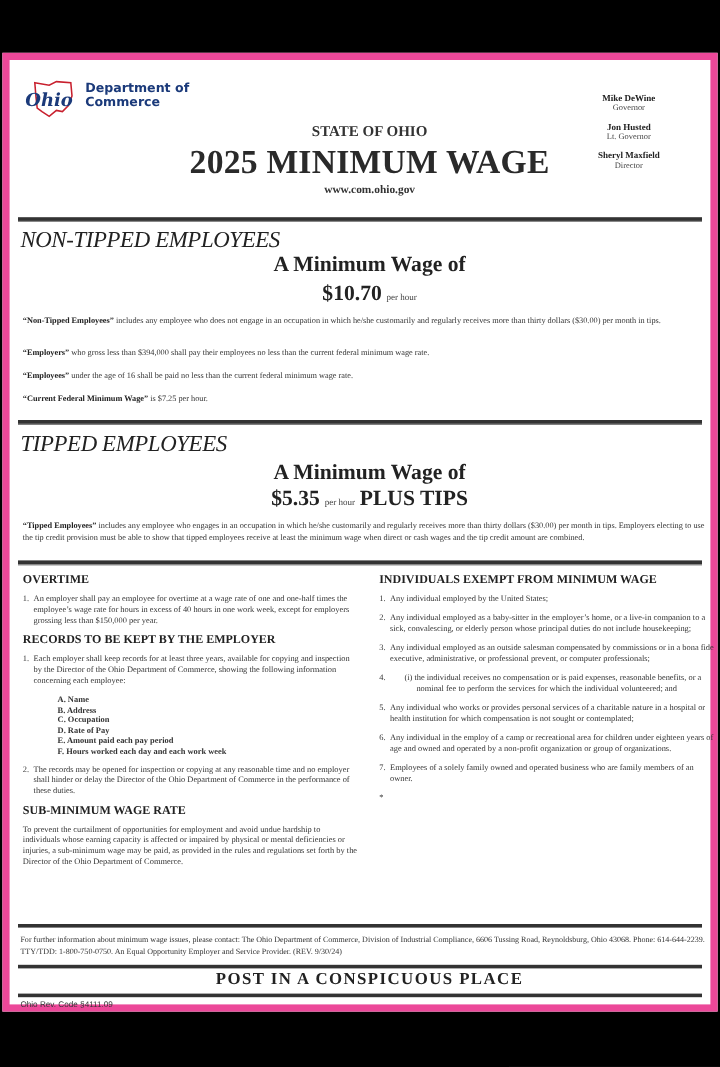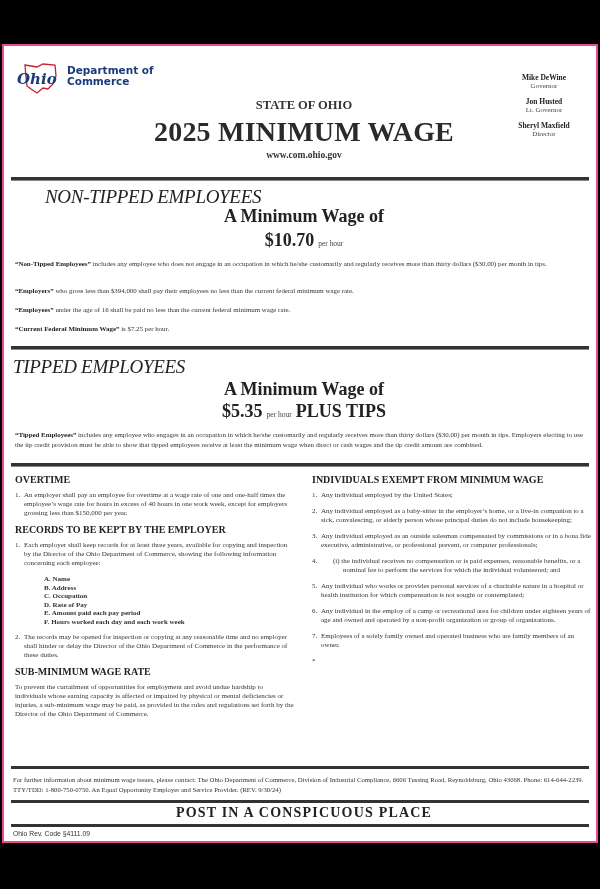--- a/index.html
+++ b/index.html
@@ -1,29 +1,29 @@
 <!DOCTYPE html>
 <html><head>
 <meta charset="utf-8">
 <style>
   * { box-sizing: border-box; margin: 0; padding: 0; }
   html, body { width: 600px; height: 889px; background: #000; overflow: hidden; }
   body { font-family: "Liberation Serif", "DejaVu Serif", serif; color: #222; }
   .page {
     position: absolute; left: 2px; top: 44px; width: 596px; height: 799px;
-    background: #fff; border: 2px solid #ec4899;
+    background: #fff; border: 6px solid #ec4899;
   }
   .abs { position: absolute; }
   .logo { left: 11px; top: 16px; width: 140px; height: 34px; }
   .logo svg { position: absolute; left: 0; top: 0; }
   .logo-text {
     position: absolute; left: 52px; top: 3px; font-family: "DejaVu Sans", sans-serif;
     font-weight: bold; font-size: 10.5px; line-height: 11px; color: #1b3a7a;
   }
-  .officials { right: 7px; top: 27px; width: 90px; text-align: center; }
+  .officials { right: 23px; top: 27px; width: 90px; text-align: center; }
   .official { margin-bottom: 7px; }
   .official .nm { font-size: 7.5px; font-weight: bold; line-height: 9px; color: #222; }
   .official .tt { font-size: 7px; line-height: 8px; color: #444; }
   .hdr-state { left: 0; width: 600px; top: 52px; text-align: center; font-size: 12.5px; font-weight: bold; color: #333; }
   .hdr-title { left: 0; width: 600px; top: 70px; text-align: center; font-size: 28px; font-weight: bold; color: #2a2a2a; letter-spacing: 0.2px; }
   .hdr-url { left: 0; width: 600px; top: 104px; text-align: center; font-size: 9.5px; font-weight: bold; color: #333; }
   .rule { left: 7px; right: 7px; height: 4px; background: #333; border-bottom: 1px solid #888; }
   .rule-thin { left: 7px; right: 7px; height: 3px; background: #333; }
   .sec-title { left: 9px; font-size: 19px; font-style: italic; color: #222; letter-spacing: -0.3px; }
   .wage-line { left: 0; width: 600px; text-align: center; font-weight: bold; color: #222; }
@@ -73,21 +73,21 @@
       <div class="nm">Sheryl Maxfield</div>
       <div class="tt">Director</div>
     </div>
   </div>
 
   <div class="abs hdr-state">STATE OF OHIO</div>
   <div class="abs hdr-title">2025 MINIMUM WAGE</div>
   <div class="abs hdr-url">www.com.ohio.gov</div>
 
   <div class="abs rule" style="top:131px;"></div>
-  <div class="abs sec-title" style="top:140px;margin-left:32px;">NON-TIPPED EMPLOYEES</div>
+  <div class="abs sec-title" style="top:140px;">NON-TIPPED EMPLOYEES</div>
   <div class="abs wage-line" style="top:160px;">
     <span class="big">A Minimum Wage of</span>
   </div>
   <div class="abs wage-line" style="top:184px;">
     <span class="big">$10.70</span>
     <span class="ph">per hour</span>
   </div>
   <div class="abs para" style="top:213px;">
     <b>“Non-Tipped Employees”</b><span> includes any employee who does not engage in an occupation in which he/she customarily and regularly receives more than thirty dollars ($30.00) per month in tips.</span>
   </div>

